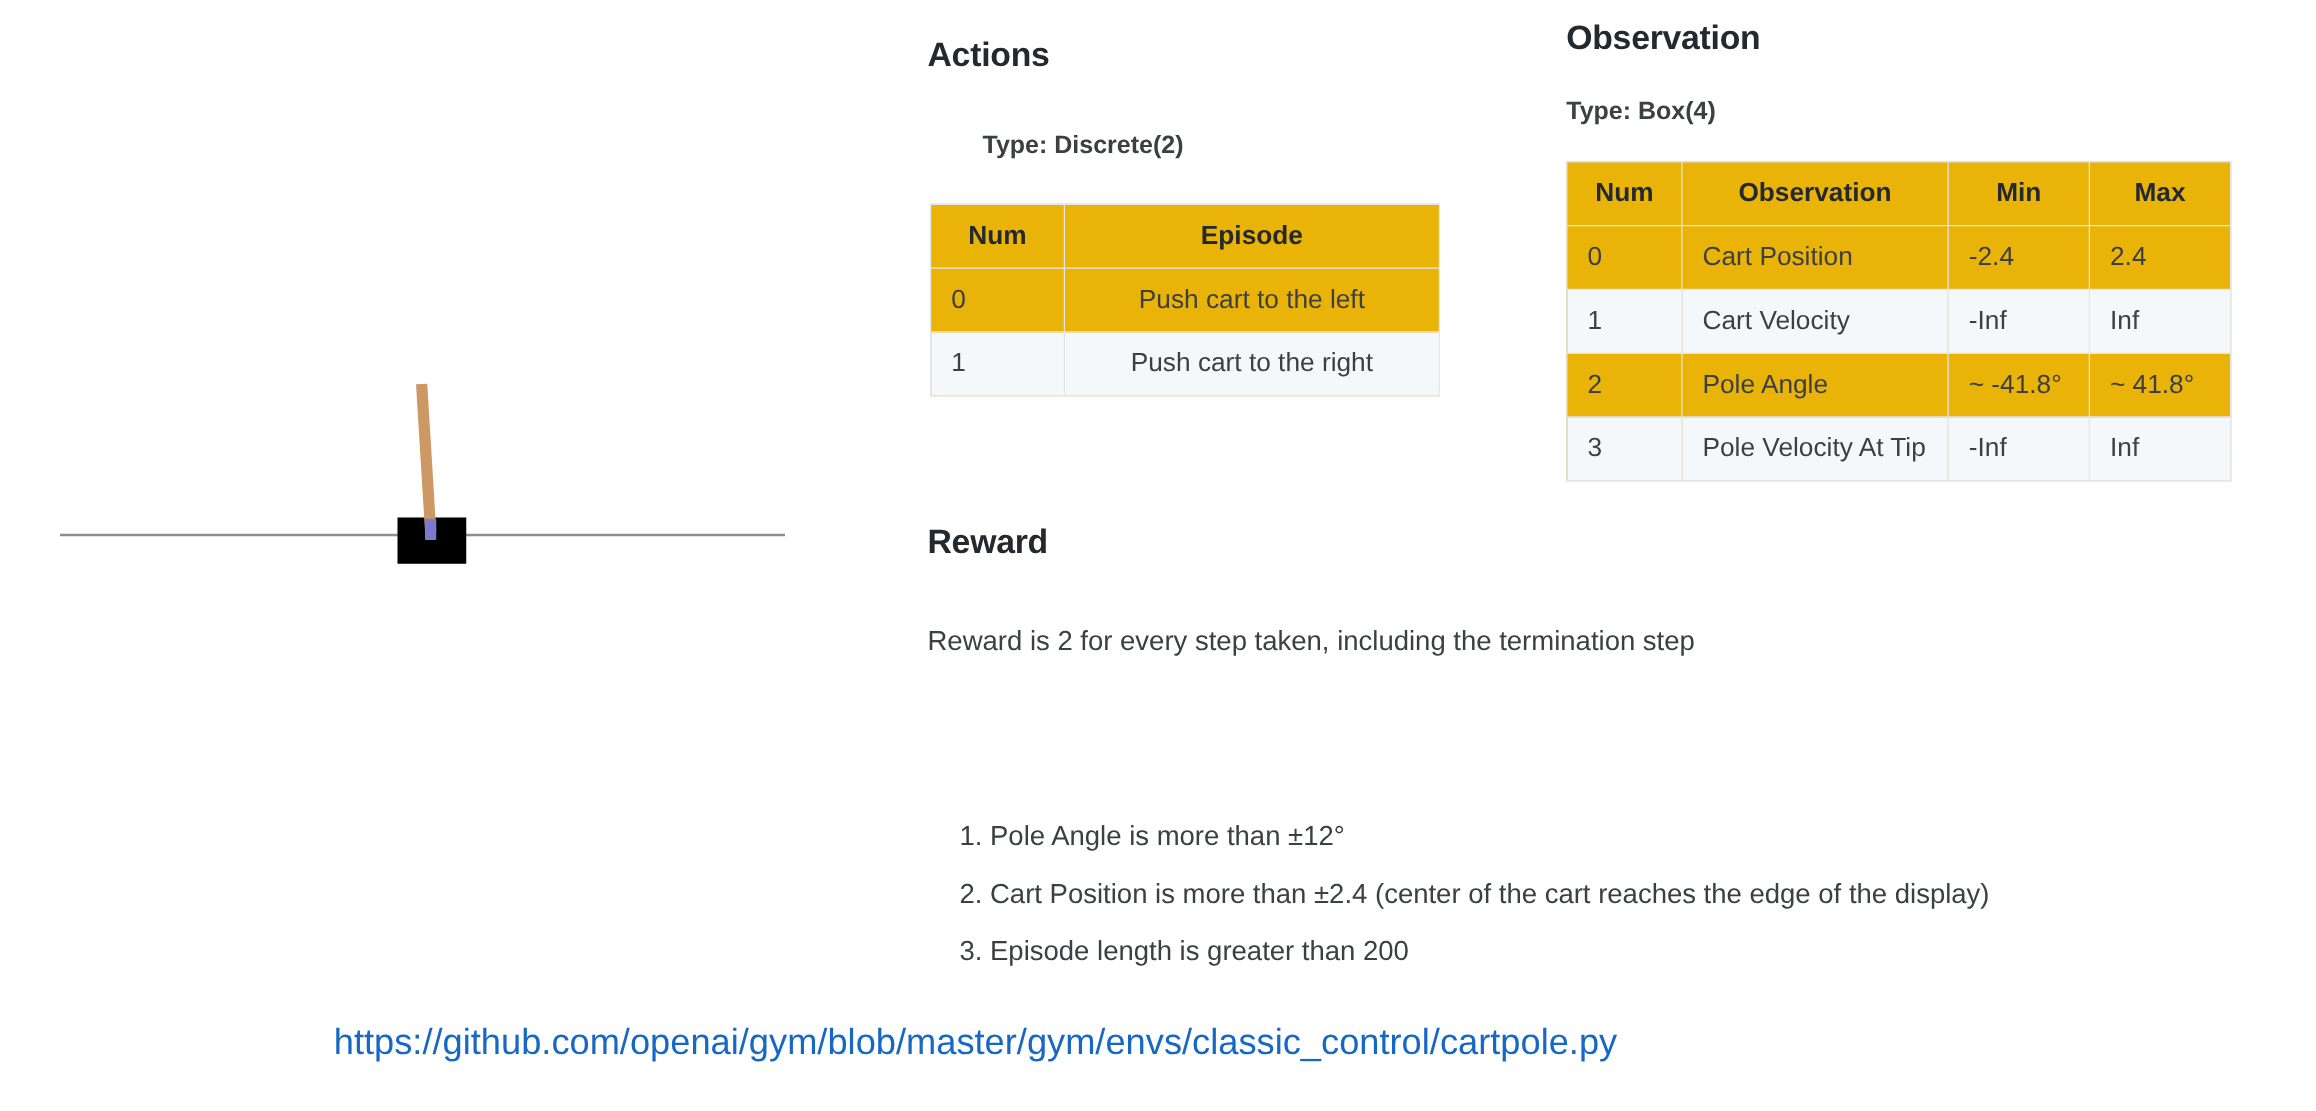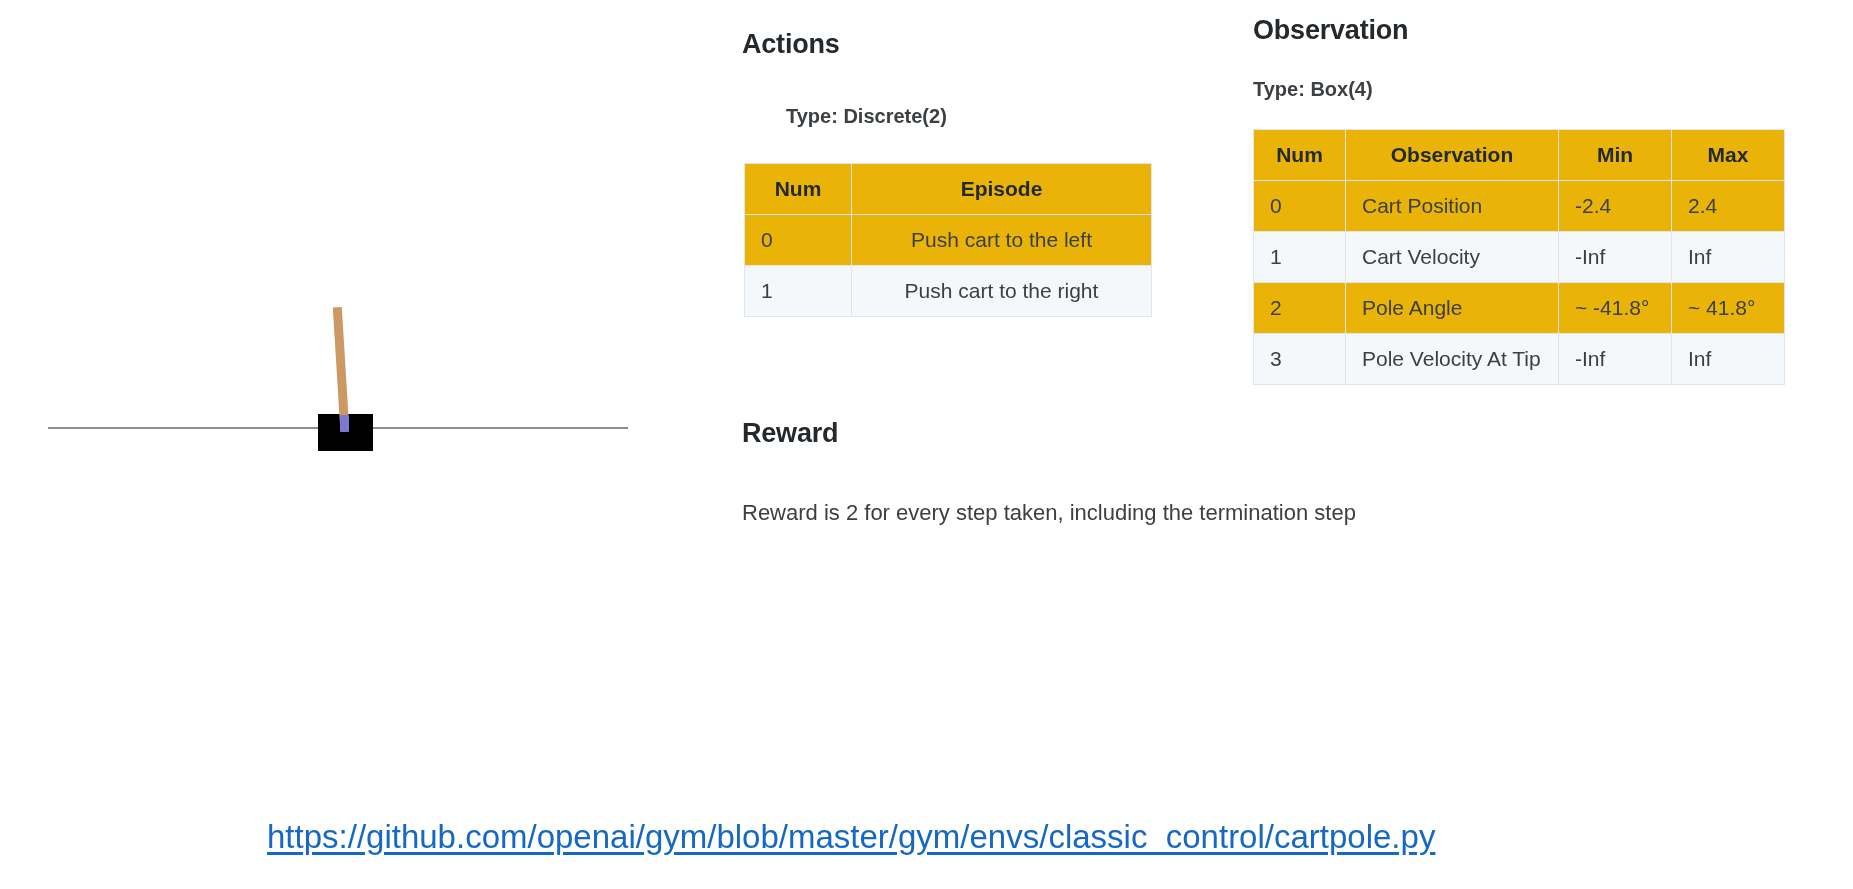--- a/index.html
+++ b/index.html
@@ -144,23 +144,22 @@
   #termination-list li {
     line-height: 46px;
     white-space: nowrap;
   }
 
   
   #source-link {
     position: absolute;
     left: 267px;
     top: 818px;
-    font-size: 33px;
+    font-size: 29px;
     color: #1668c4;
-    text-decoration: underline;
     text-underline-offset: 4px;
     white-space: nowrap;
     cursor: pointer;
   }
 </style>
 </head>
 <body>
 
 <div id="stage">
 
@@ -229,16 +228,21 @@
         <td>Pole Velocity At Tip</td>
         <td>-Inf</td>
         <td>Inf</td>
       </tr>
     </tbody>
   </table>
 
   <div class="h-sect" id="reward-heading">Reward</div>
   <div class="p-body" id="reward-body">Reward is 2 for every step taken, including the termination step</div>
 
+  <ol id="termination-list">
+    <li>Pole Angle is more than ±12°</li>
+    <li>Cart Position is more than ±2.4 (center of the cart reaches the edge of the display)</li>
+    <li>Episode length is greater than 200</li>
+  </ol>
 
   <a id="source-link">https://github.com/openai/gym/blob/master/gym/envs/classic_control/cartpole.py</a>
 
 </div>
 
 </body></html>

